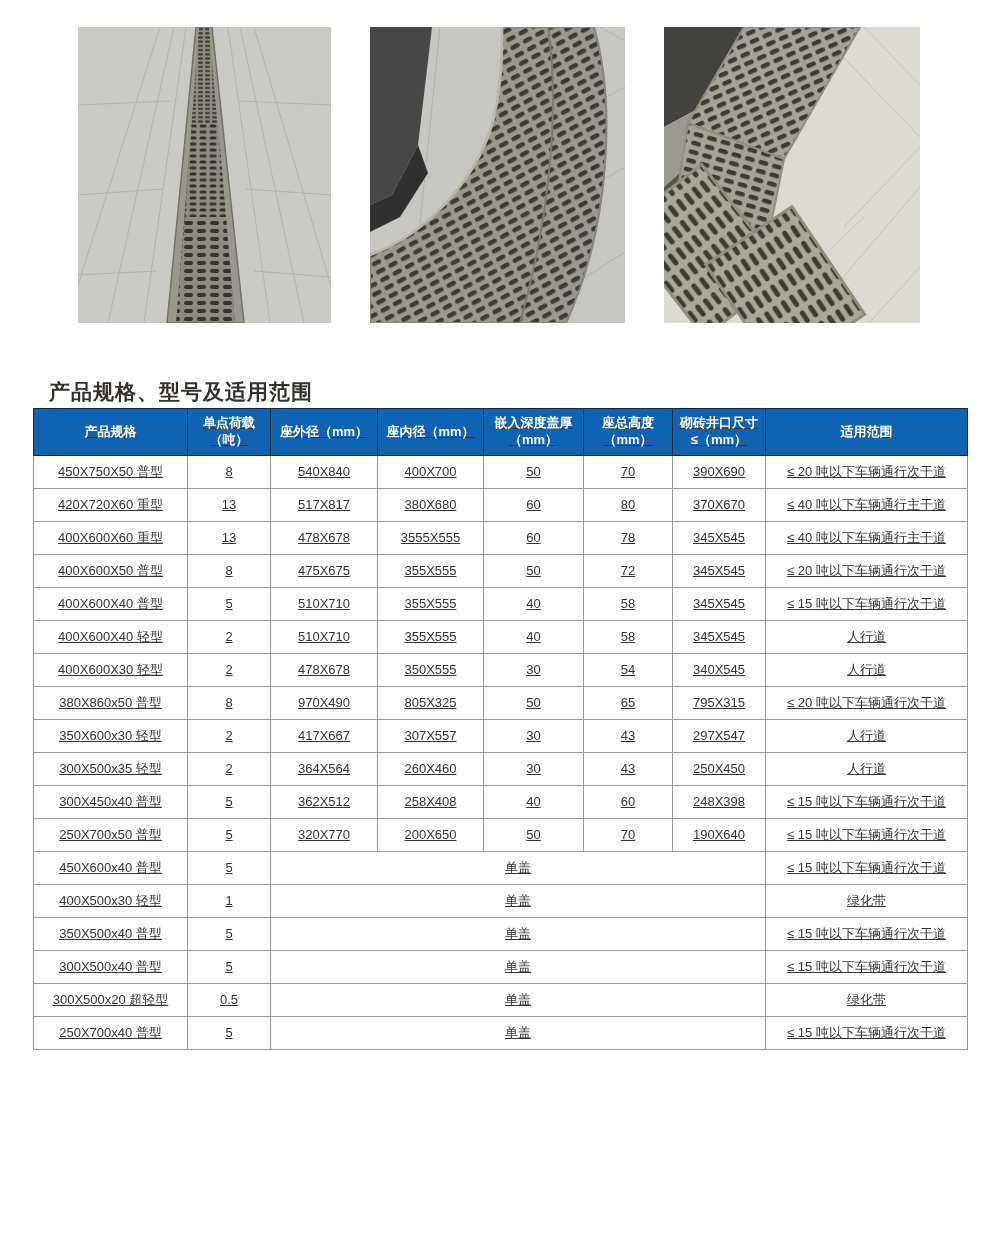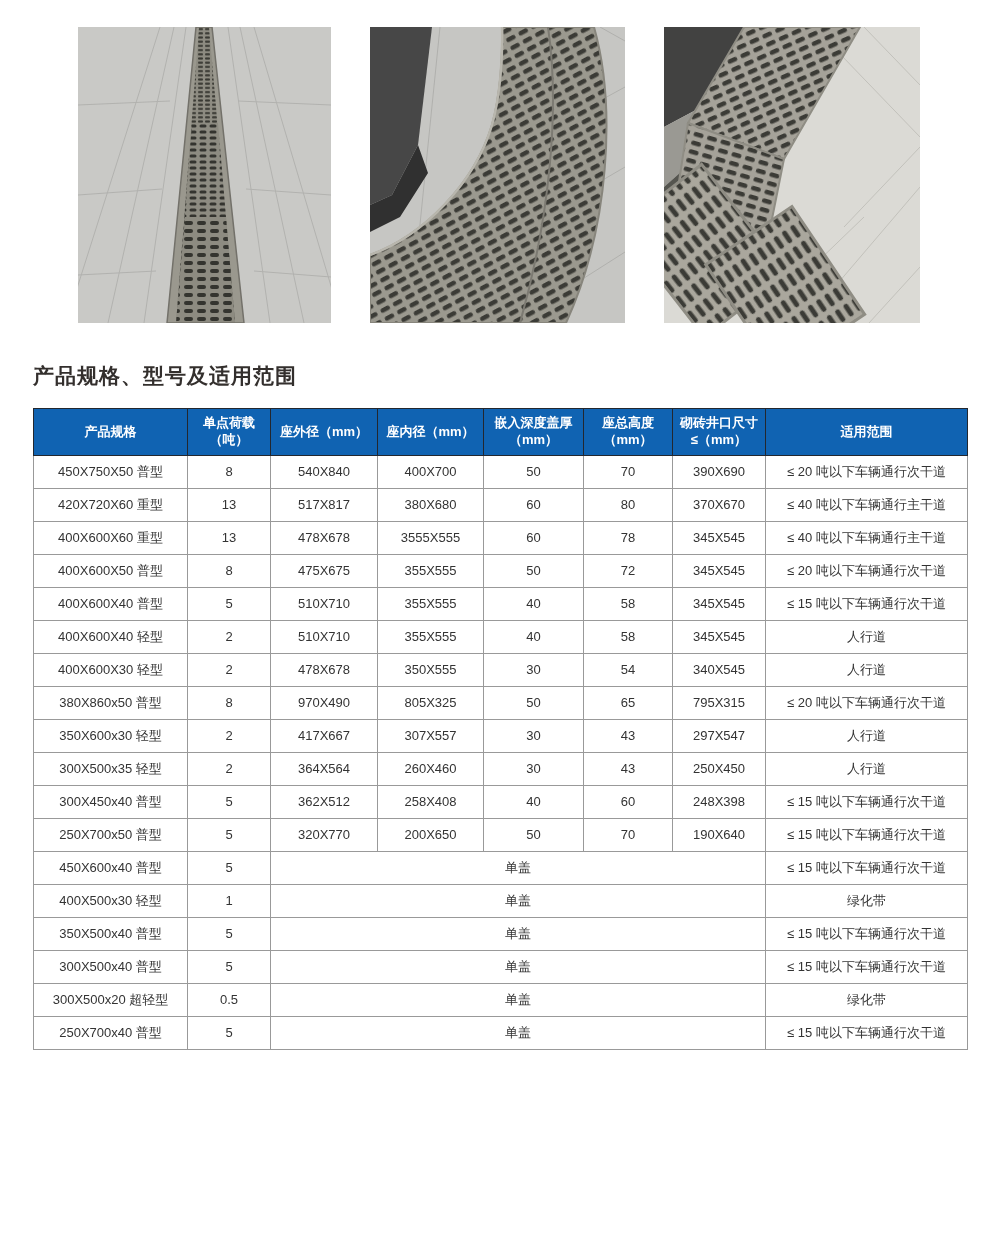--- a/index.html
+++ b/index.html
@@ -11,28 +11,29 @@
     color:#333;
   }
   .photo-row{position:absolute;top:27px;left:0;width:1000px;height:296px;}
   .photo{position:absolute;margin:0;padding:0;top:0;height:296px;overflow:hidden;}
   .photo svg{display:block;}
   .photo.p1{left:78px;width:253px;}
   .photo.p2{left:370px;width:255px;}
   .photo.p3{left:664px;width:256px;}
 
   .title{
-    position:absolute;left:33px;top:362px;margin:0;
+    position:absolute;left:33px;top:362px;margin:16px;
     font-size:21px;font-weight:600;color:#332f2d;letter-spacing:1px;
   }
 
   table.spec-table{
     position:absolute;left:33px;top:408px;width:934px;
     border-collapse:collapse;table-layout:fixed;
     border:1px solid #555;
+    text-decoration:underline;
   }
   .spec-table th{
     background:var(--header-bg,#1063b2);
     color:var(--header-text,#ffffff);
     border:1px solid #23272e;
     font-size:13px;font-weight:bold;
     height:40px;padding:3px 2px;
     white-space:pre-line;line-height:1.3;
     text-align:center;vertical-align:middle;
   }

